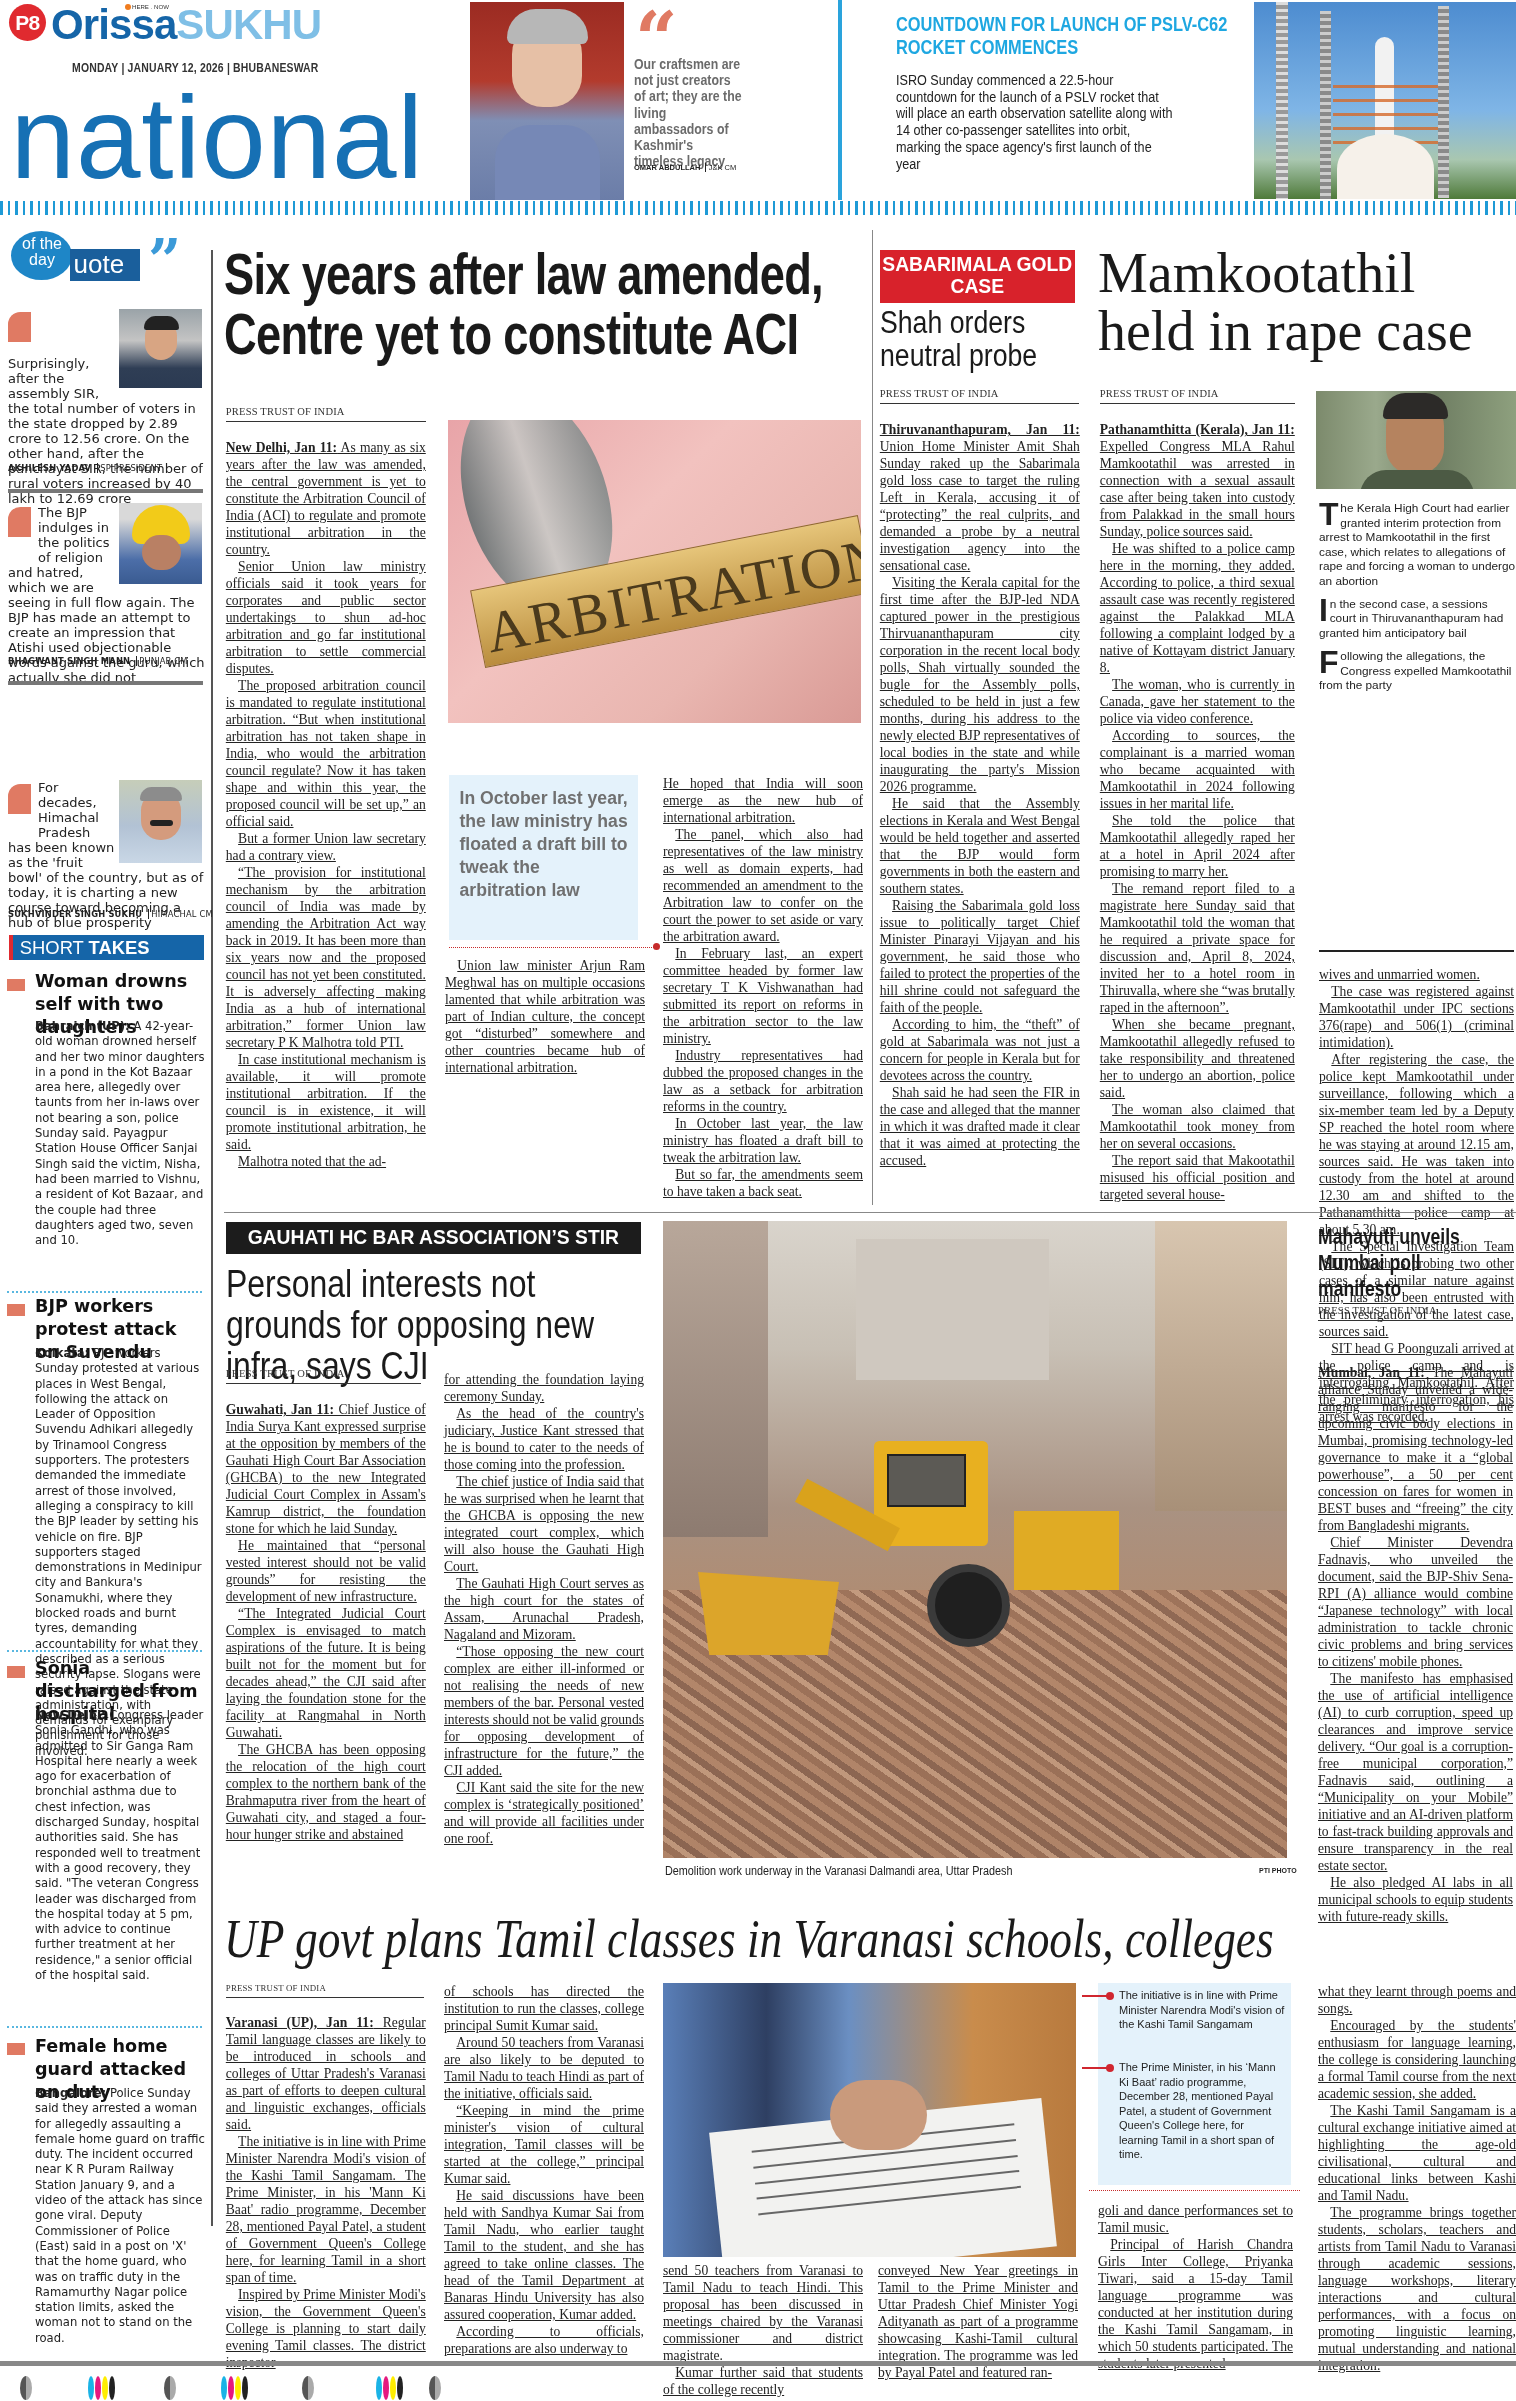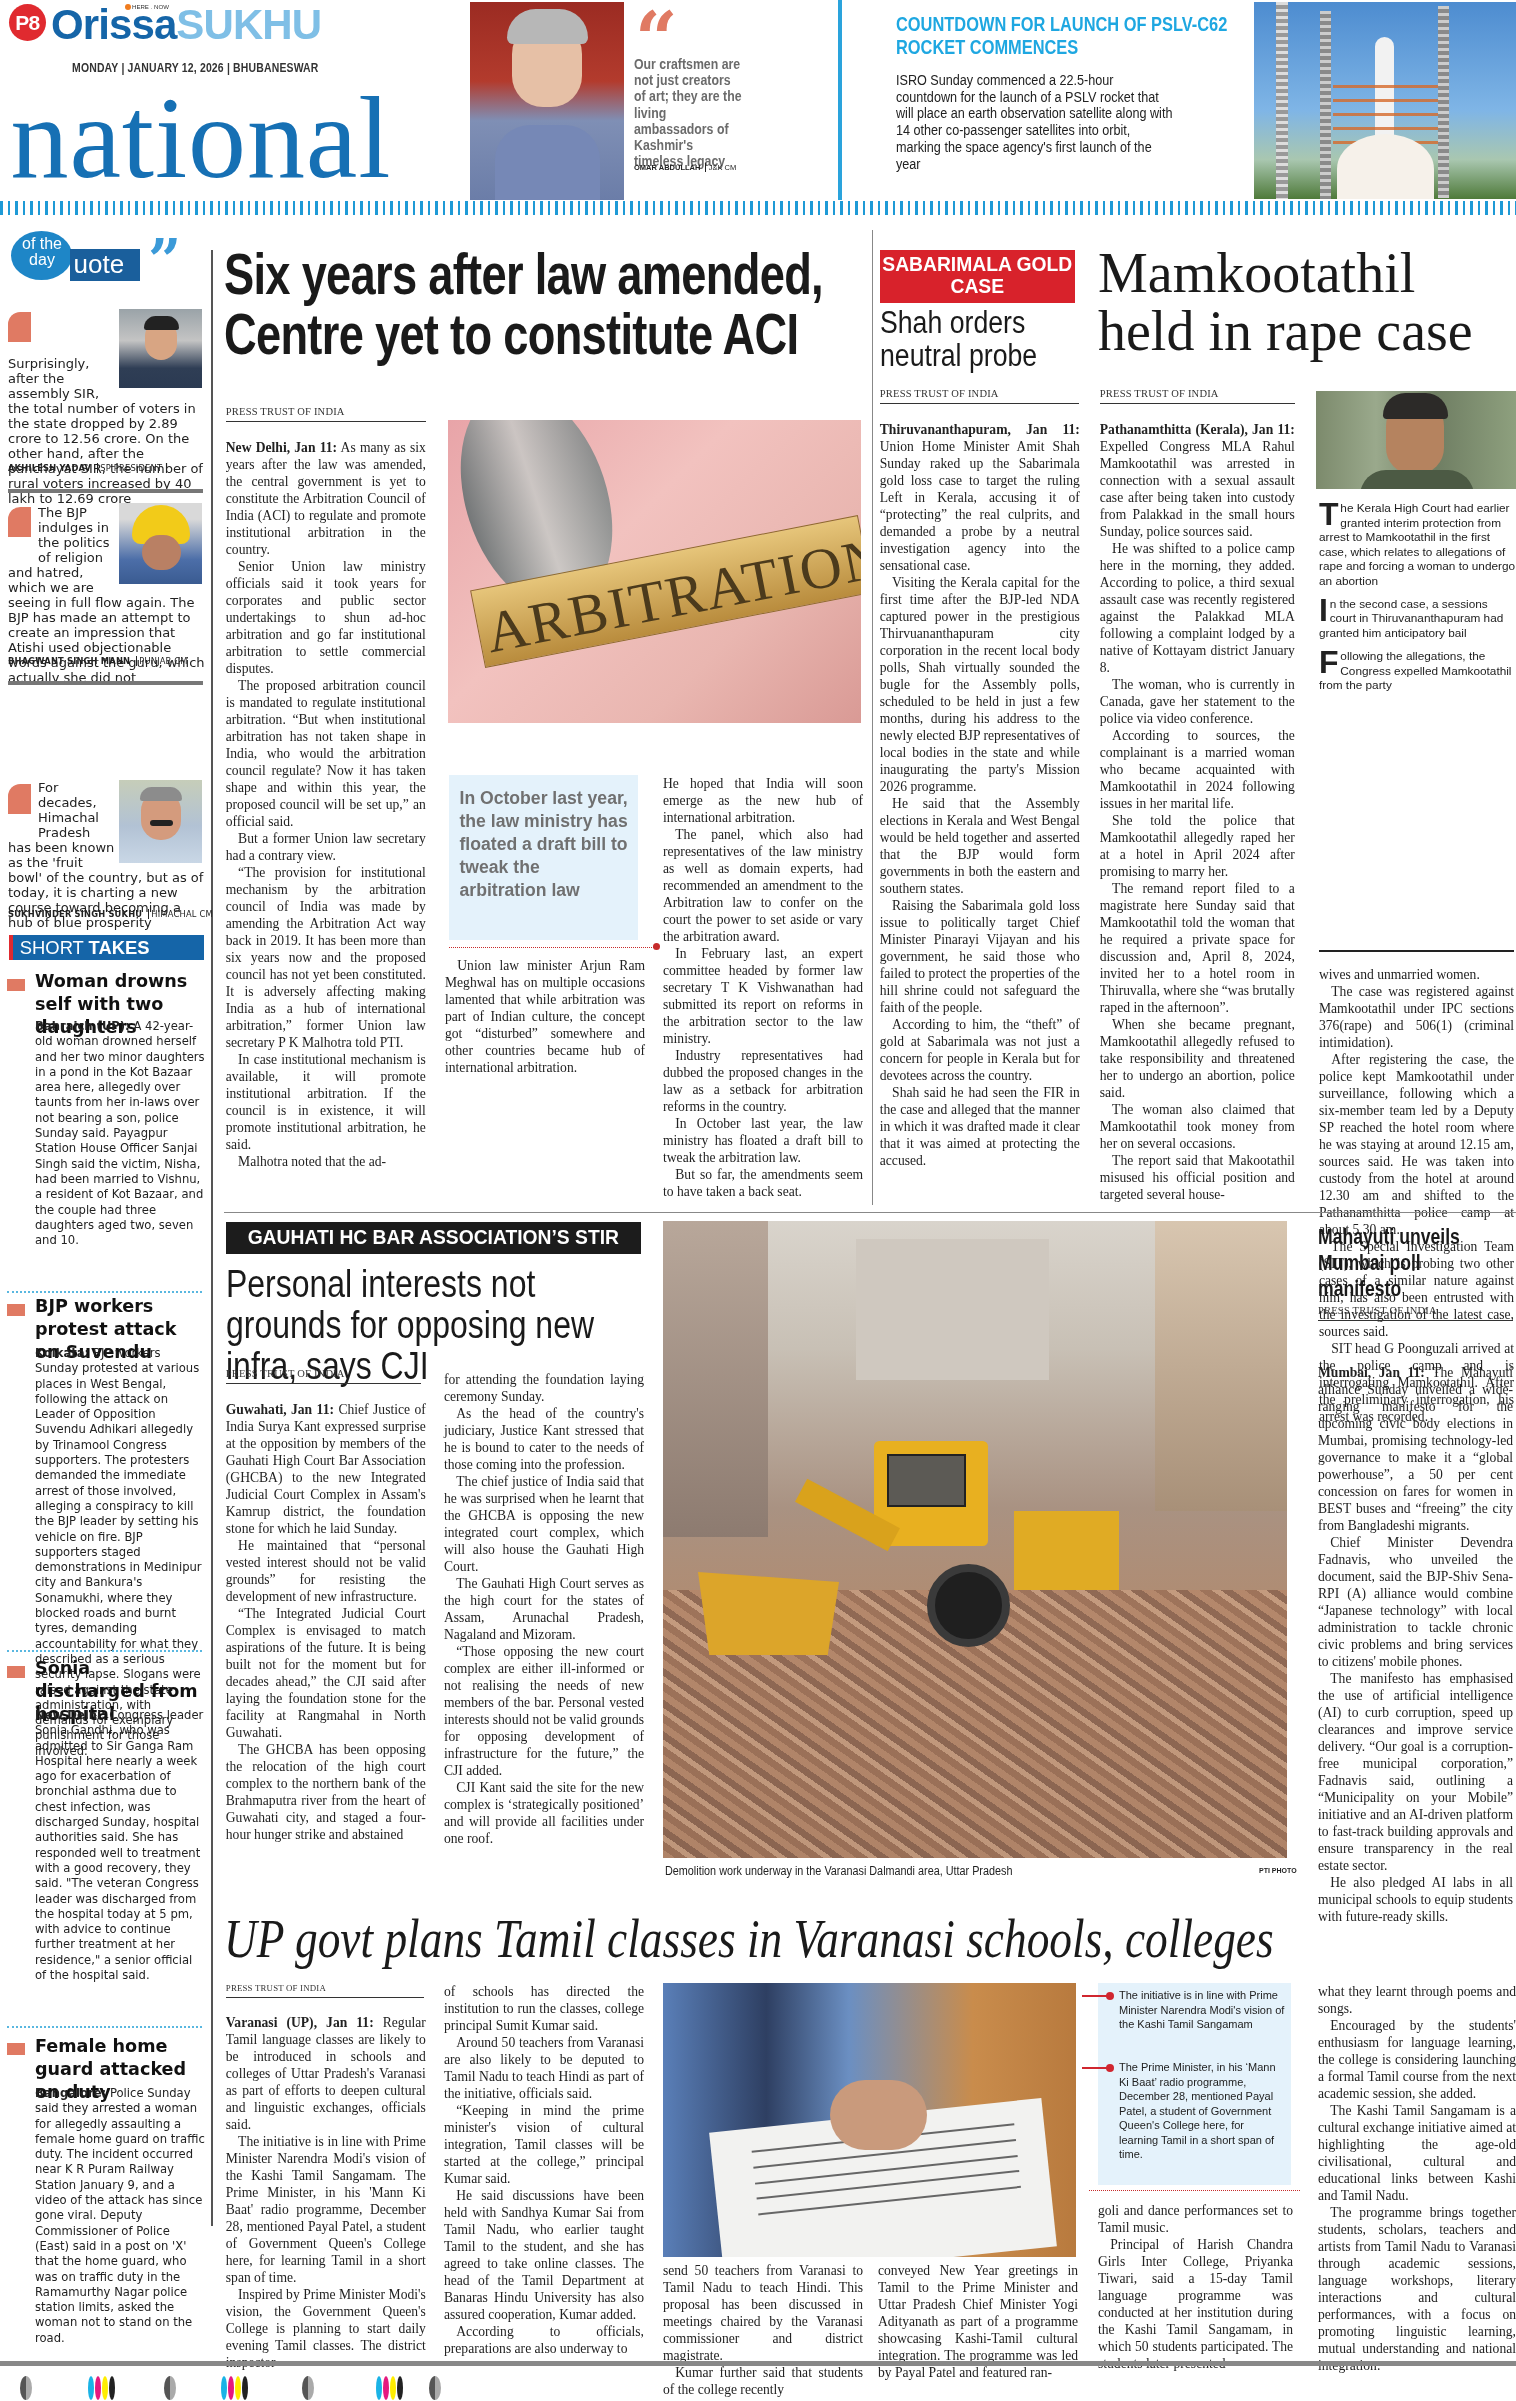--- a/index.html
+++ b/index.html
@@ -2,21 +2,21 @@
 <html style="font-size:14px"><head>
 <meta charset="utf-8">
 <style>
   * { box-sizing: border-box; margin: 0; padding: 0; }
   html, body { width: 1517px; height: 2401px; background: #fff; overflow: hidden; }
   body { position: relative; font-family: "DejaVu Serif", serif; color: #222; }
   .abs { position: absolute; }
   .sans { font-family: "Liberation Sans", sans-serif; }
   .serif { font-family: "Liberation Serif", serif; }
   .cond { font-family: "Liberation Sans Narrow", "Liberation Sans", sans-serif; }
-  .body-text { font-family: "Liberation Serif", serif; font-size: 13.6px; line-height: 17px; text-align: justify; hyphens: auto; color: #222; }
+  .body-text { font-family: "Liberation Serif", serif; font-size: 13.6px; line-height: 17px; text-align: justify; hyphens: auto; color: #222; text-decoration: underline; }
   .body-text p { text-indent: 12.3px; }
   .body-text p.first { text-indent: 0; }
   .body-text b { font-weight: bold; }
   .byline { font-family: "Liberation Serif", serif; font-size: 10.5px; color: #333; border-bottom: 1.8px solid #333; padding-bottom: 4.4px; letter-spacing: 0.2px; }
   .vrule { position: absolute; width: 0.9px; background: #888; }
   .hrule { position: absolute; height: 0.9px; background: #888; }
   .photo { position: absolute; overflow: hidden; }
   .dotsep { border-top: 2.6px dotted #59b7e0; }
   .tick-rule { position: absolute; height: 14px; background: repeating-linear-gradient(90deg, #1e9ad6 0 2.6px, transparent 2.6px 8px, #1e9ad6 8px 9.7px, transparent 9.7px 15px); }
   .st-head { font-family: "DejaVu Sans", sans-serif; font-weight: bold; font-size: 18.4px; line-height: 23px; color: #111; }
@@ -36,21 +36,21 @@
 
   <div class="abs sans" style="left:8.8px;top:4.4px;width:37px;height:37px;border-radius:50%;background:#e02a2f;color:#fff;font-weight:bold;font-size:21px;line-height:37px;text-align:center;letter-spacing:-0.9px;">P8</div>
 
   <div class="abs sans" style="left:51px;top:1.8px;font-weight:bold;font-size:42px;line-height:46px;letter-spacing:-0.9px;">
     <span style="color:#1565a8;">Orissa</span><span style="color:#7fbfe6;">SUKHU</span>
   </div>
   <div class="abs sans" style="left:132px;top:2.6px;font-size:6.1px;color:#333;">HERE . NOW</div>
   <div class="abs" style="left:125px;top:3.5px;width:6.1px;height:6.1px;border-radius:50%;background:#f07c1e;"></div>
   <div class="abs sans" style="left:72px;top:61px;font-size:12.3px;font-weight:bold;color:#333;letter-spacing:0.2px;transform:scaleX(0.85);transform-origin:left;">MONDAY | JANUARY 12, 2026 | BHUBANESWAR</div>
 
-  <div class="abs sans" style="left:10.5px;top:77px;font-size:116px;line-height:123px;color:#1670b4;font-weight:300;letter-spacing:0.9px;font-family:Liberation Serif, serif;">national</div>
+  <div class="abs sans" style="left:10.5px;top:77px;font-size:116px;line-height:123px;color:#1670b4;font-weight:300;letter-spacing:0.9px;">national</div>
 
   <div class="photo" style="left:470px;top:1.8px;width:154px;height:198px;background:linear-gradient(180deg,#9b2b22 0%,#b33b2d 40%,#7f8fb5 60%,#6b7da8 100%);">
     <div class="abs" style="left:42px;top:17.6px;width:70px;height:88px;border-radius:35px 35px 31px 31px;background:#e6c0a6;"></div>
     <div class="abs" style="left:37px;top:7px;width:81px;height:35px;border-radius:40px 40px 8.8px 8.8px;background:#b7b7b7;"></div>
     <div class="abs" style="left:24.6px;top:123px;width:105px;height:79px;border-radius:35px 35px 0 0;background:#7688b6;"></div>
   </div>
 
   <div class="abs" style="left:635px;top:8.8px;font-family:'DejaVu Serif',serif;font-size:74px;line-height:61px;color:#e07a63;font-weight:bold;">“</div>
   <div class="abs sans" style="left:634px;top:56px;width:105px;font-size:14.5px;line-height:16.2px;font-weight:bold;color:#6b6b6b;transform:scaleX(0.85);transform-origin:left;width:127px;">Our craftsmen are not just creators of art; they are the living ambassadors of Kashmir's timeless legacy</div>
   <div class="abs sans" style="left:634px;top:163px;font-size:7.5px;color:#222;">

